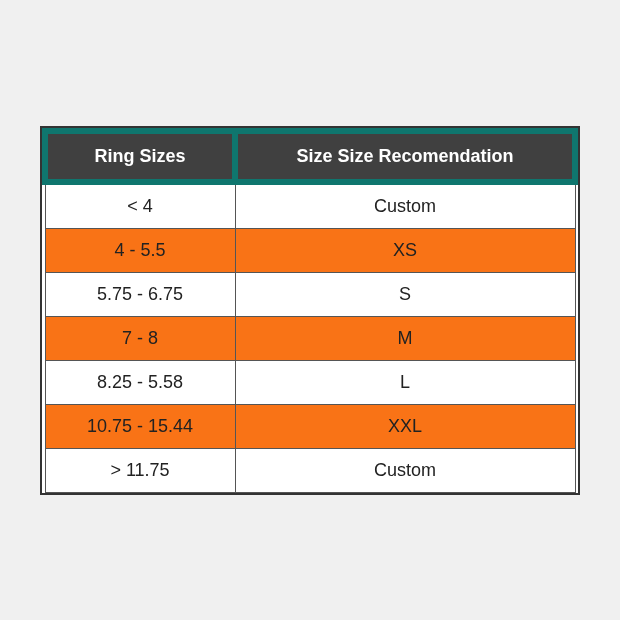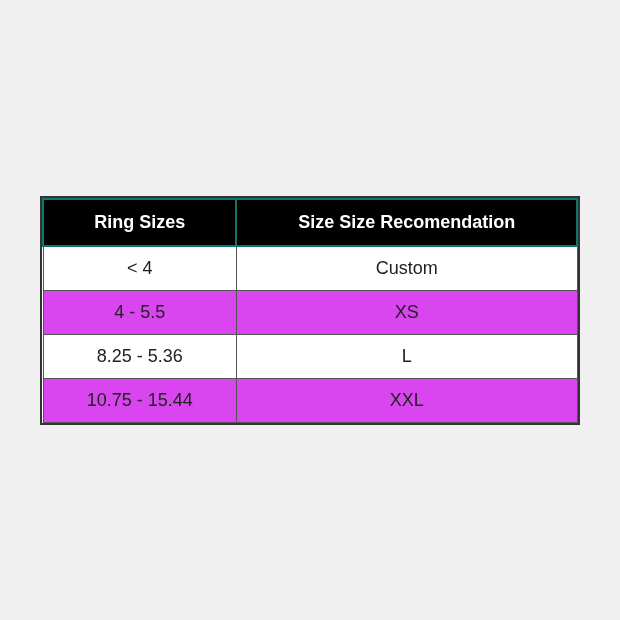--- a/index.html
+++ b/index.html
@@ -23,36 +23,36 @@
       border: 2px solid #333;
       width: 540px;
     }
 
     table {
       width: 100%;
       border-collapse: collapse;
     }
 
     thead tr th {
-      background-color: #000000;
+      background-color: #404040;
       color: #ffffff;
       font-size: 18px;
       font-weight: bold;
       padding: 12px 20px;
       text-align: center;
-      border: 2px solid #0f766e;
+      border: 6px solid #0f766e;
     }
 
     tbody tr td {
       border: 1.5px solid #555;
       text-align: center;
       padding: 11px 20px;
       font-size: 18px;
       color: #222;
-      background-color: #d946ef;
+      background-color: #f97316;
     }
 
     tbody tr:nth-child(odd) td {
       background-color: #ffffff;
     }
   </style>
 </head>
 <body>
 
 <div class="table-container">
@@ -66,22 +66,34 @@
     <tbody id="table-body">
     <tr>
           <td>&lt; 4</td>
           <td>Custom</td>
         </tr>
         <tr>
           <td>4 - 5.5</td>
           <td>XS</td>
         </tr>
         <tr>
-          <td>8.25 - 5.36</td>
+          <td>5.75 - 6.75</td>
+          <td>S</td>
+        </tr>
+        <tr>
+          <td>7 - 8</td>
+          <td>M</td>
+        </tr>
+        <tr>
+          <td>8.25 - 5.58</td>
           <td>L</td>
         </tr>
         <tr>
           <td>10.75 - 15.44</td>
           <td>XXL</td>
         </tr>
+        <tr>
+          <td>&gt; 11.75</td>
+          <td>Custom</td>
+        </tr>
       </tbody>
   </table>
 </div>
 
 </body></html>

